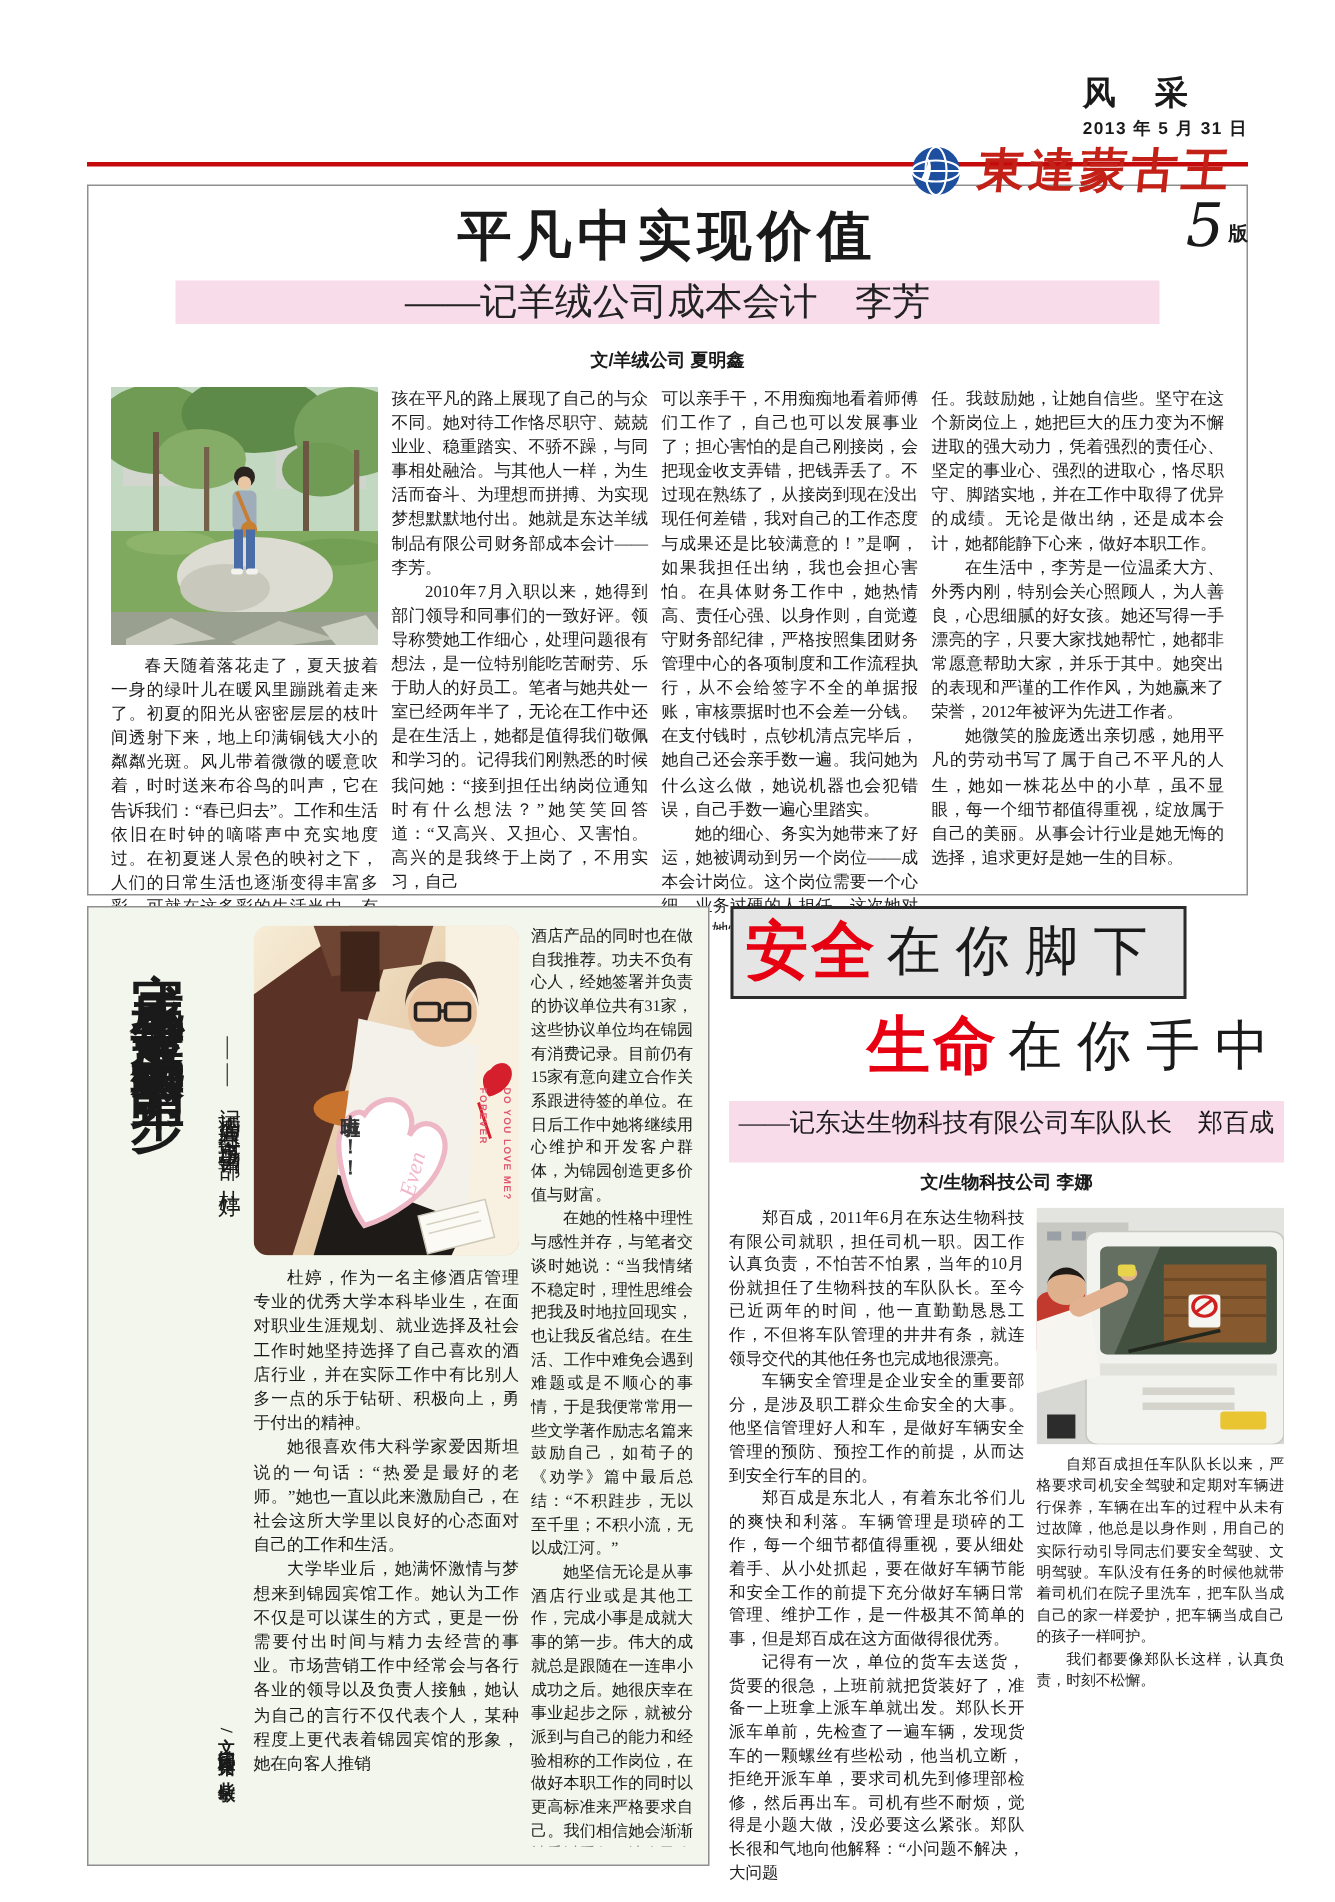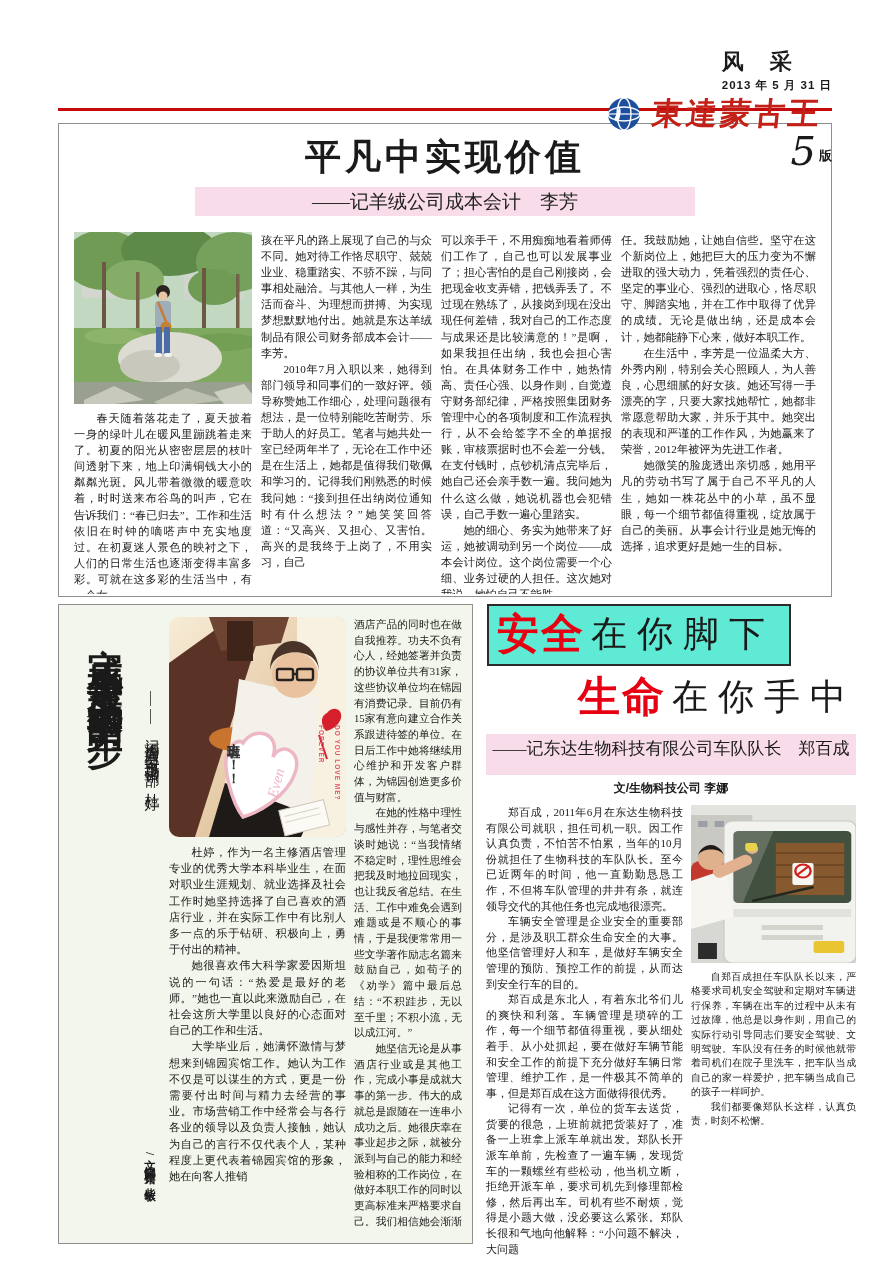--- a/index.html
+++ b/index.html
@@ -19,21 +19,21 @@
   
   .box{border:1px solid #8f8f8f;box-sizing:border-box;background:#fff;}
   .band{background:#f9dce9;text-align:center;}
   p{margin:0;text-indent:2em;text-align:justify;}
   p.cont{text-indent:0;}
   .photo{overflow:hidden;position:relative;}
   
   .top-article{margin-top:12px;height:474px;padding:8px 15px 10px 15px;}
   .t-title{font-family:"Liberation Sans",sans-serif;font-weight:900;font-size:36px;letter-spacing:4px;
            text-align:center;margin:2px 0 0 0;line-height:46px;}
-  .t-band{width:500px;height:29px;line-height:29px;margin:7px auto 16px auto;font-size:19px;color:#222;}
+  .t-band{width:656px;height:29px;line-height:29px;margin:7px auto 16px auto;font-size:25px;color:#222;}
   .byline{font-family:"Liberation Sans",sans-serif;font-weight:700;font-size:12px;text-align:center;margin-top:5px;}
   .t-cols{display:flex;gap:9px;margin-top:9px;height:362px;overflow:hidden;}
   .t-cols .col{font-size:11.2px;line-height:16.1px;}
   .c1{width:178px;flex:none;}
   .c2,.c3{width:171px;flex:none;}
   .c4{flex:1;}
   .park{width:178px;height:172px;margin-bottom:6px;}
   
   .bottomrow{display:flex;gap:13px;margin-top:7px;align-items:flex-start;}
   
@@ -47,21 +47,21 @@
   .colA{width:177px;flex:none;font-size:11.2px;line-height:16.2px;}
   .colB{flex:1;font-size:10.7px;line-height:15.7px;}
   .portrait{width:177px;height:220px;border-radius:10px;margin-bottom:7px;}
   .bubble-text{position:absolute;left:56px;top:116px;writing-mode:vertical-rl;text-orientation:upright;
                font-weight:700;font-size:13px;color:#333;letter-spacing:1px;}
   .sticker-text{position:absolute;right:1px;top:108px;writing-mode:vertical-rl;font-size:6.5px;color:#e0556f;
                 font-family:"Liberation Sans",sans-serif;font-weight:700;letter-spacing:1px;}
   .watermark{position:absolute;left:92px;top:158px;font-style:italic;font-size:15px;color:#f0a8c0;transform:rotate(-75deg);opacity:.85;}
   
   .right-article{flex:1;}
-  .rt1{display:inline-block;border:2px solid #2b2b2b;background:#5eead4;padding:0 14px 2px 8px;margin-left:1px;white-space:nowrap;}
+  .rt1{display:inline-block;border:2px solid #2b2b2b;background:#e5e5e5;padding:0 14px 2px 8px;margin-left:1px;white-space:nowrap;}
   .tred{font-family:"Liberation Sans",sans-serif;font-weight:900;font-size:42px;color:#e60012;letter-spacing:2px;vertical-align:-2px;}
   .tblk{font-size:36px;font-weight:500;letter-spacing:10px;margin-left:6px;}
   .rt2{margin:3px 0 0 92px;white-space:nowrap;}
   .r-band{height:41px;line-height:29px;font-size:17px;margin-top:9px;}
   .r-cols{display:flex;gap:8px;margin-top:8px;height:487px;overflow:hidden;}
   .colL{width:197px;flex:none;font-size:11px;line-height:15.6px;}
   .colR{flex:1;font-size:9.9px;line-height:14.4px;}
   .truck{width:100%;height:158px;margin-bottom:7px;}
 </style>
 </head>
@@ -89,20 +89,21 @@
       <span class="ban">版</span>
     </div>
   </div>
   <div class="redrule"></div>
 
   <section class="box top-article">
     <h1 class="t-title">平凡中实现价值</h1>
     <div class="band t-band">
       <span>——记羊绒公司成本会计　李芳</span>
     </div>
+    <div class="byline">文/羊绒公司 夏明鑫</div>
     <div class="t-cols">
       <div class="col c1">
         <div class="photo park">
           <svg width="178" height="172" viewBox="0 0 178 172">
             <rect width="178" height="172" fill="#c3d8c0"></rect>
             <rect x="110" y="38" width="60" height="30" fill="#cfd4cc"></rect>
             <rect x="8" y="44" width="40" height="22" fill="#d2d6ce"></rect>
             <ellipse cx="30" cy="28" rx="40" ry="30" fill="#6f9b55"></ellipse>
             <ellipse cx="95" cy="18" rx="48" ry="26" fill="#5d8a48"></ellipse>
             <ellipse cx="160" cy="30" rx="38" ry="30" fill="#76a15c"></ellipse>

